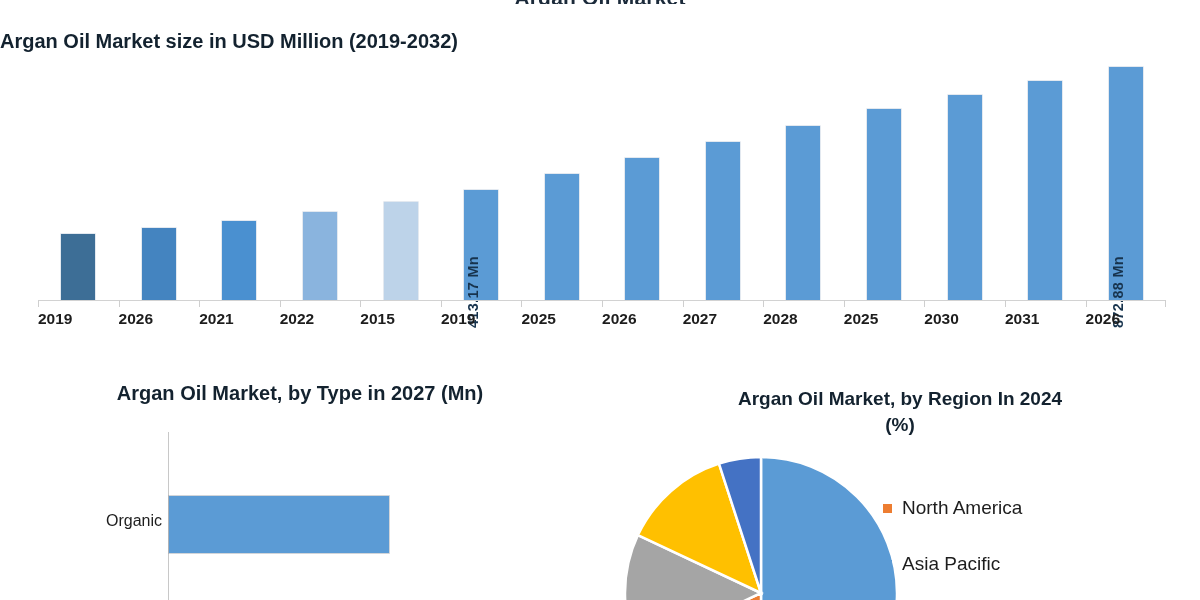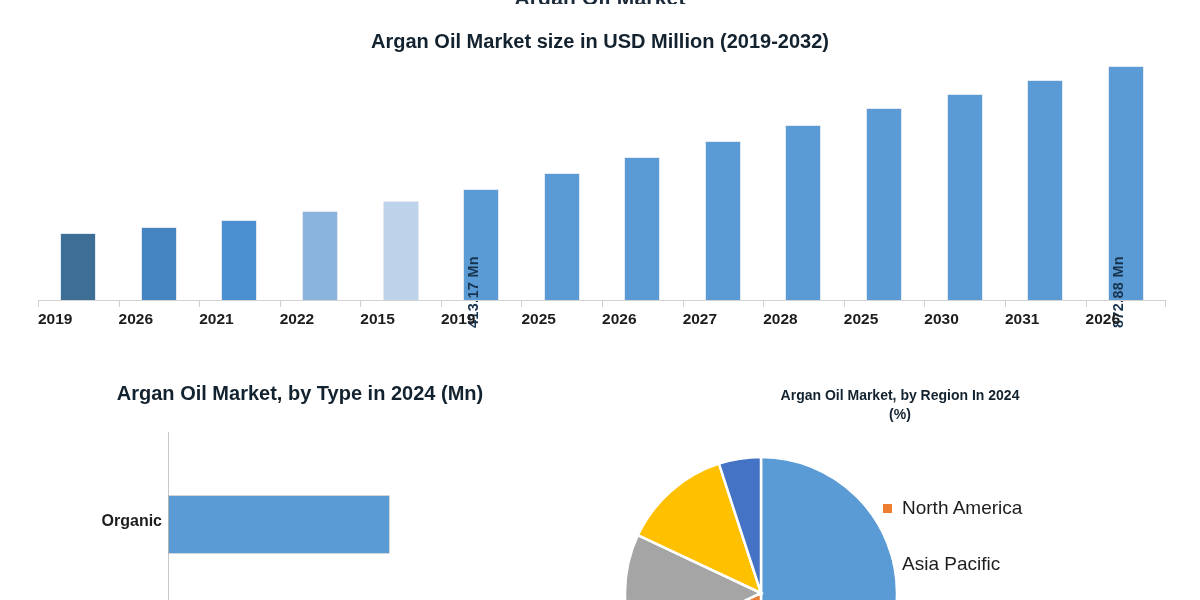--- a/index.html
+++ b/index.html
@@ -47,21 +47,21 @@
     left: 0;
     top: 16px;
     width: 1200px;
     height: 330px;
   }
   .main-title {
     position: absolute;
     top: 14px;
     left: 0;
     width: 1200px;
-    text-align: center;
+    text-align: left;
     font-size: 20px;
     font-weight: bold;
     color: #13222f;
     white-space: nowrap;
   }
   .plot {
     position: absolute;
     left: 38px;
     top: 38px;
     width: 1128px;
@@ -172,21 +172,20 @@
     font-weight: bold;
     color: #13222f;
     white-space: nowrap;
   }
   .type-plot {
     position: absolute;
     left: 0;
     top: 50px;
     width: 600px;
     height: 178px;
-    font-weight: bold;
   }
   .type-axis {
     position: absolute;
     left: 168px;
     top: 10px;
     width: 1px;
     height: 168px;
     background: #c8c8c8;
   }
   .type-bar {
@@ -215,21 +214,21 @@
     top: 380px;
     width: 600px;
     height: 220px;
   }
   .region-title {
     position: absolute;
     top: 6px;
     left: 0;
     width: 600px;
     text-align: center;
-    font-size: 14px;
+    font-size: 19px;
     font-weight: bold;
     color: #13222f;
     line-height: 1.35;
   }
   .pie-wrap {
     position: absolute;
     left: 0;
     top: 68px;
     width: 320px;
     height: 152px;
@@ -354,21 +353,21 @@
         <div class="xlabel">2027</div>
         <div class="xlabel">2028</div>
         <div class="xlabel">2025</div>
         <div class="xlabel">2030</div>
         <div class="xlabel">2031</div>
         <div class="xlabel">2026</div>
       </div>
   </div>
 
   <div class="type-chart">
-    <div class="type-title">Argan Oil Market, by Type in 2024 (Mn)</div>
+    <div class="type-title">Argan Oil Market, by Type in 2027 (Mn)</div>
     <div class="type-plot">
       <div class="type-axis"></div>
       <div class="type-bar" id="type-bar" style="width: 220px; background: rgb(91, 155, 213);"></div>
       <div class="type-cat-label" id="type-cat-label">Organic</div>
     </div>
   </div>
 
   <div class="region-chart">
     <div class="region-title">
       <span>Argan Oil Market, by Region In 2024</span><br>

